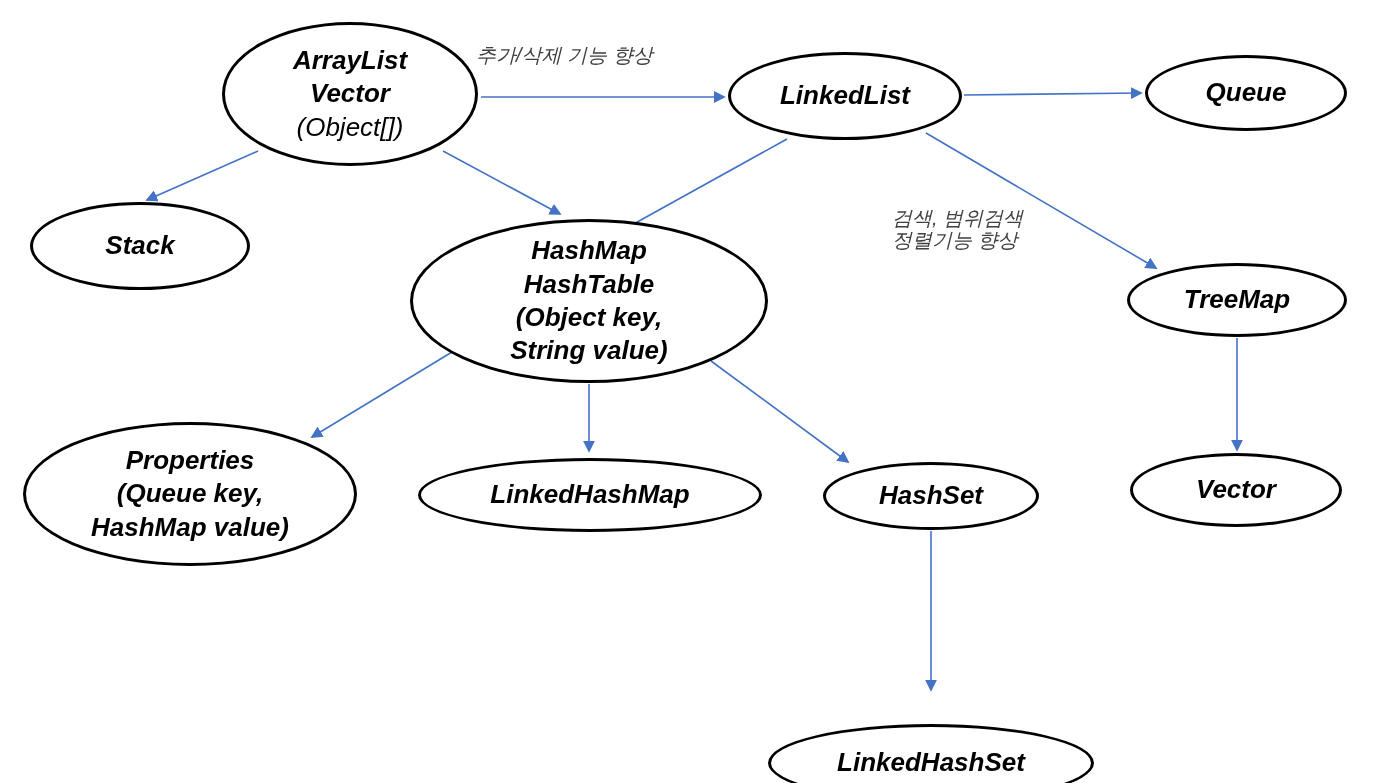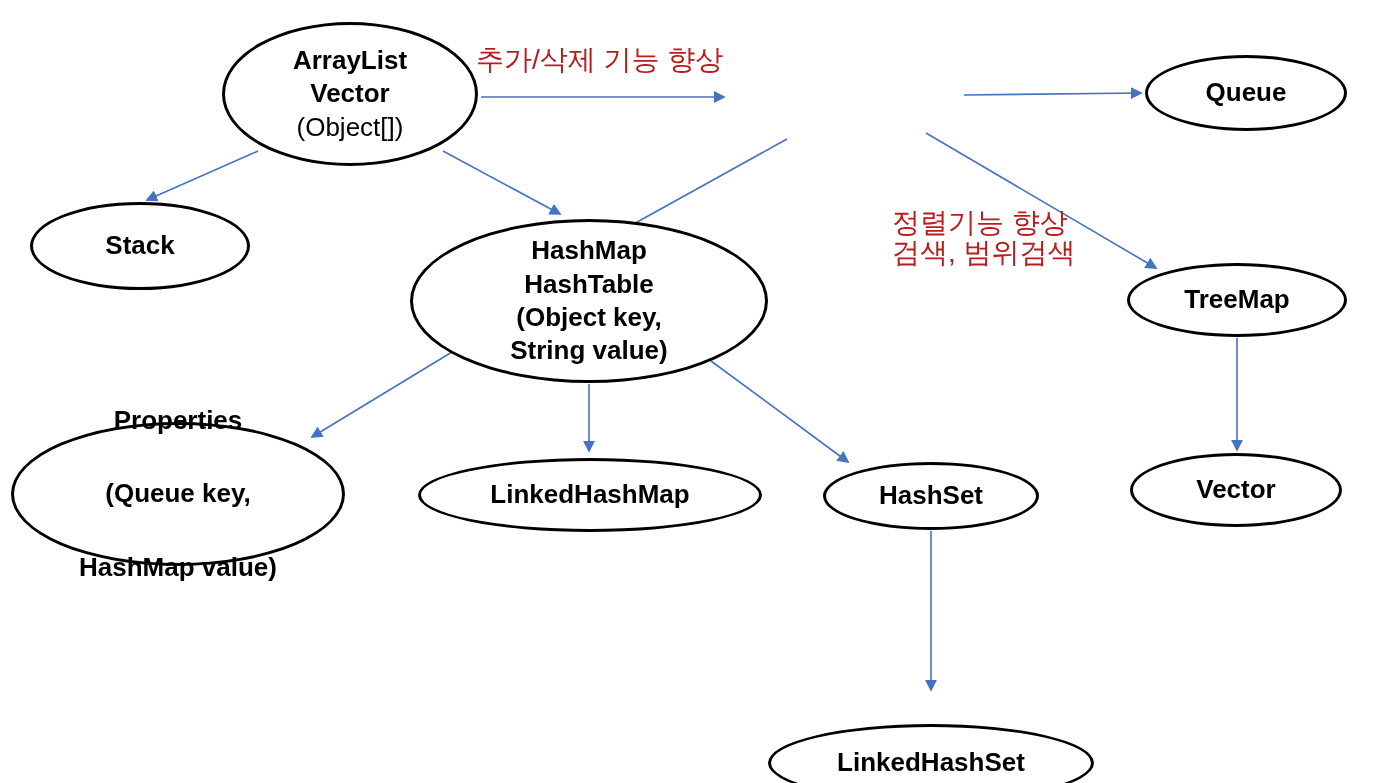--- a/index.html
+++ b/index.html
@@ -7,20 +7,21 @@
     padding: 0;
     background: #ffffff;
     font-family: "Liberation Sans", sans-serif;
   }
   #canvas {
     position: relative;
     width: 1378px;
     height: 783px;
     background: #ffffff;
     overflow: hidden;
+    font-style: italic;
   }
   #edges {
     position: absolute;
     left: 0;
     top: 0;
   }
   .node {
     position: absolute;
     box-sizing: border-box;
     border: 3px solid #000000;
@@ -35,22 +36,22 @@
     font-weight: bold;
     color: #000000;
     line-height: 1.28;
     white-space: nowrap;
   }
   .node .line.regular {
     font-weight: normal;
   }
   .edge-label {
     position: absolute;
-    font-size: 28px;
-    color: #b91c1c;
+    font-size: 20px;
+    color: #404040;
     white-space: nowrap;
     line-height: 1.08;
   }
 </style>
 </head>
 <body>
 
 <div id="canvas">
 
   <svg id="edges" width="1378" height="783" viewBox="0 0 1378 783">
@@ -73,41 +74,44 @@
       <line x1="1237" y1="338" x2="1237" y2="450" marker-end="url(#arrowhead)"></line>
     </g>
   </svg>
 
   <div class="node" style="left:222px; top:22px; width:256px; height:144px;">
     <span class="line">ArrayList</span>
     <span class="line">Vector</span>
     <span class="line regular">(Object[])</span>
   </div>
 
+  <div class="node" style="left:728px; top:52px; width:234px; height:88px;">
+    <span class="line">LinkedList</span>
+  </div>
 
   <div class="node" style="left:1145px; top:55px; width:202px; height:76px;">
     <span class="line">Queue</span>
   </div>
 
   <div class="node" style="left:30px; top:202px; width:220px; height:88px;">
     <span class="line">Stack</span>
   </div>
 
   <div class="node" style="left:410px; top:219px; width:358px; height:164px;">
     <span class="line">HashMap</span>
     <span class="line">HashTable</span>
     <span class="line">(Object key,</span>
     <span class="line">String value)</span>
   </div>
 
   <div class="node" style="left:1127px; top:263px; width:220px; height:74px;justify-content:center;">
     <span class="line">TreeMap</span>
   </div>
 
-  <div class="node" style="left:11px; top:422px; width:334px; height:144px;gap:40px;">
+  <div class="node" style="left:23px; top:422px; width:334px; height:144px;">
     <span class="line">Properties</span>
     <span class="line">(Queue key,</span>
     <span class="line">HashMap value)</span>
   </div>
 
   <div class="node" style="left:418px; top:458px; width:344px; height:74px;">
     <span class="line">LinkedHashMap</span>
   </div>
 
   <div class="node" style="left:823px; top:462px; width:216px; height:68px;">
@@ -119,17 +123,17 @@
   </div>
 
   <div class="node" style="left:768px; top:724px; width:326px; height:78px;text-align:center;">
     <span class="line">LinkedHashSet</span>
   </div>
 
   <div class="edge-label" style="left:476px; top:45px;">추가/삭제 기능 향상</div>
 
 
   <div class="edge-label" style="left:892px; top:208px;">
+    <div>검색, 범위검색</div>
     <div>정렬기능 향상</div>
-    <div>검색, 범위검색</div>
   </div>
 
 </div>
 
 </body></html>

